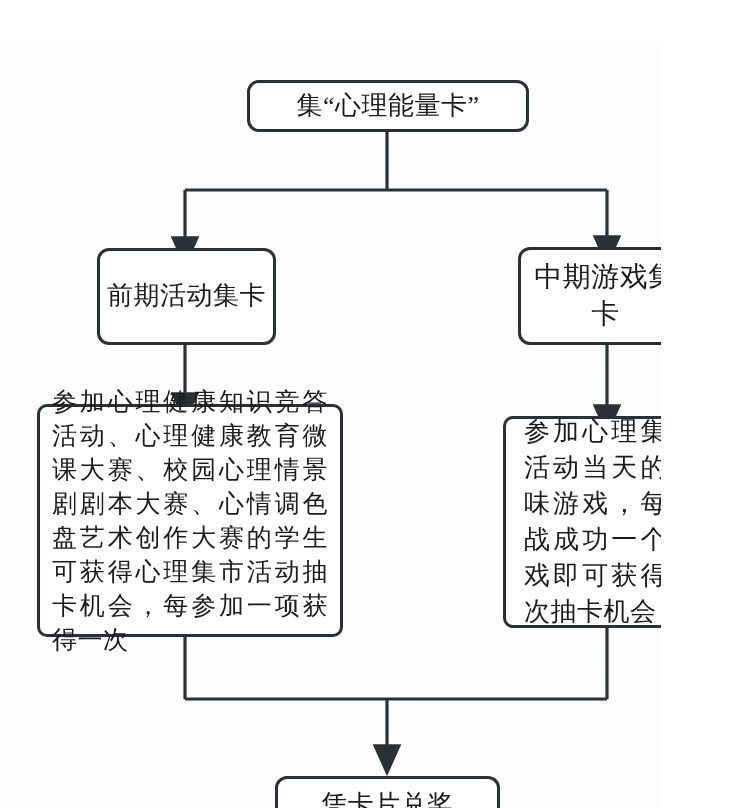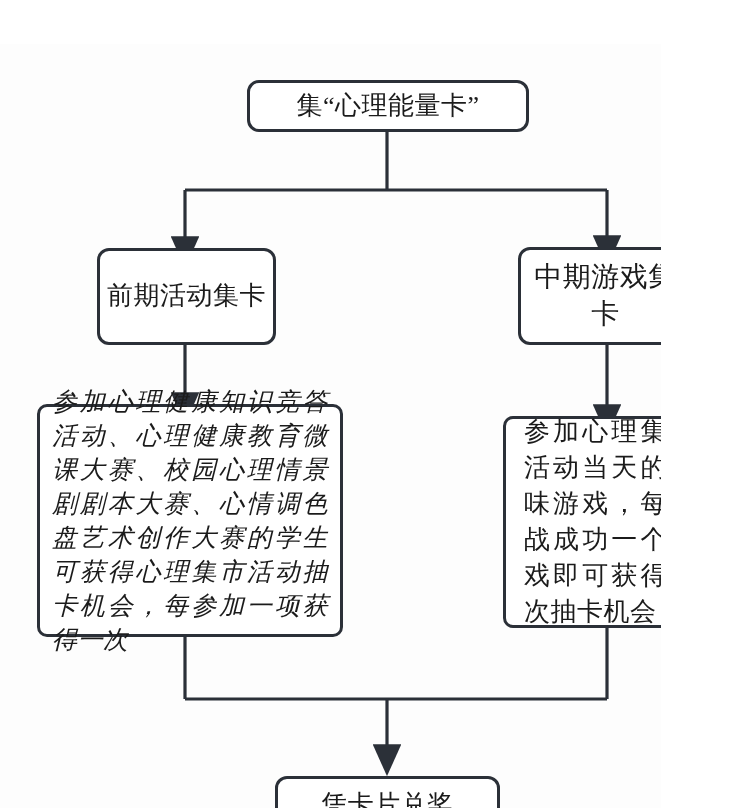--- a/index.html
+++ b/index.html
@@ -76,21 +76,20 @@
     width: 306px;
     height: 233px;
     font-size: 25px;
     border-radius: 10px;
   }
   #node-early-detail .node-title {
     padding: 0 12px;
     text-align: justify;
     text-align-last: left;
     line-height: 1.36;
-    font-style: italic;
   }
   #node-mid-detail {
     left: 503px;
     top: 372px;
     width: 206px;
     height: 212px;
     font-size: 26px;
     border-radius: 10px;
     padding-left: 8px;
   }

